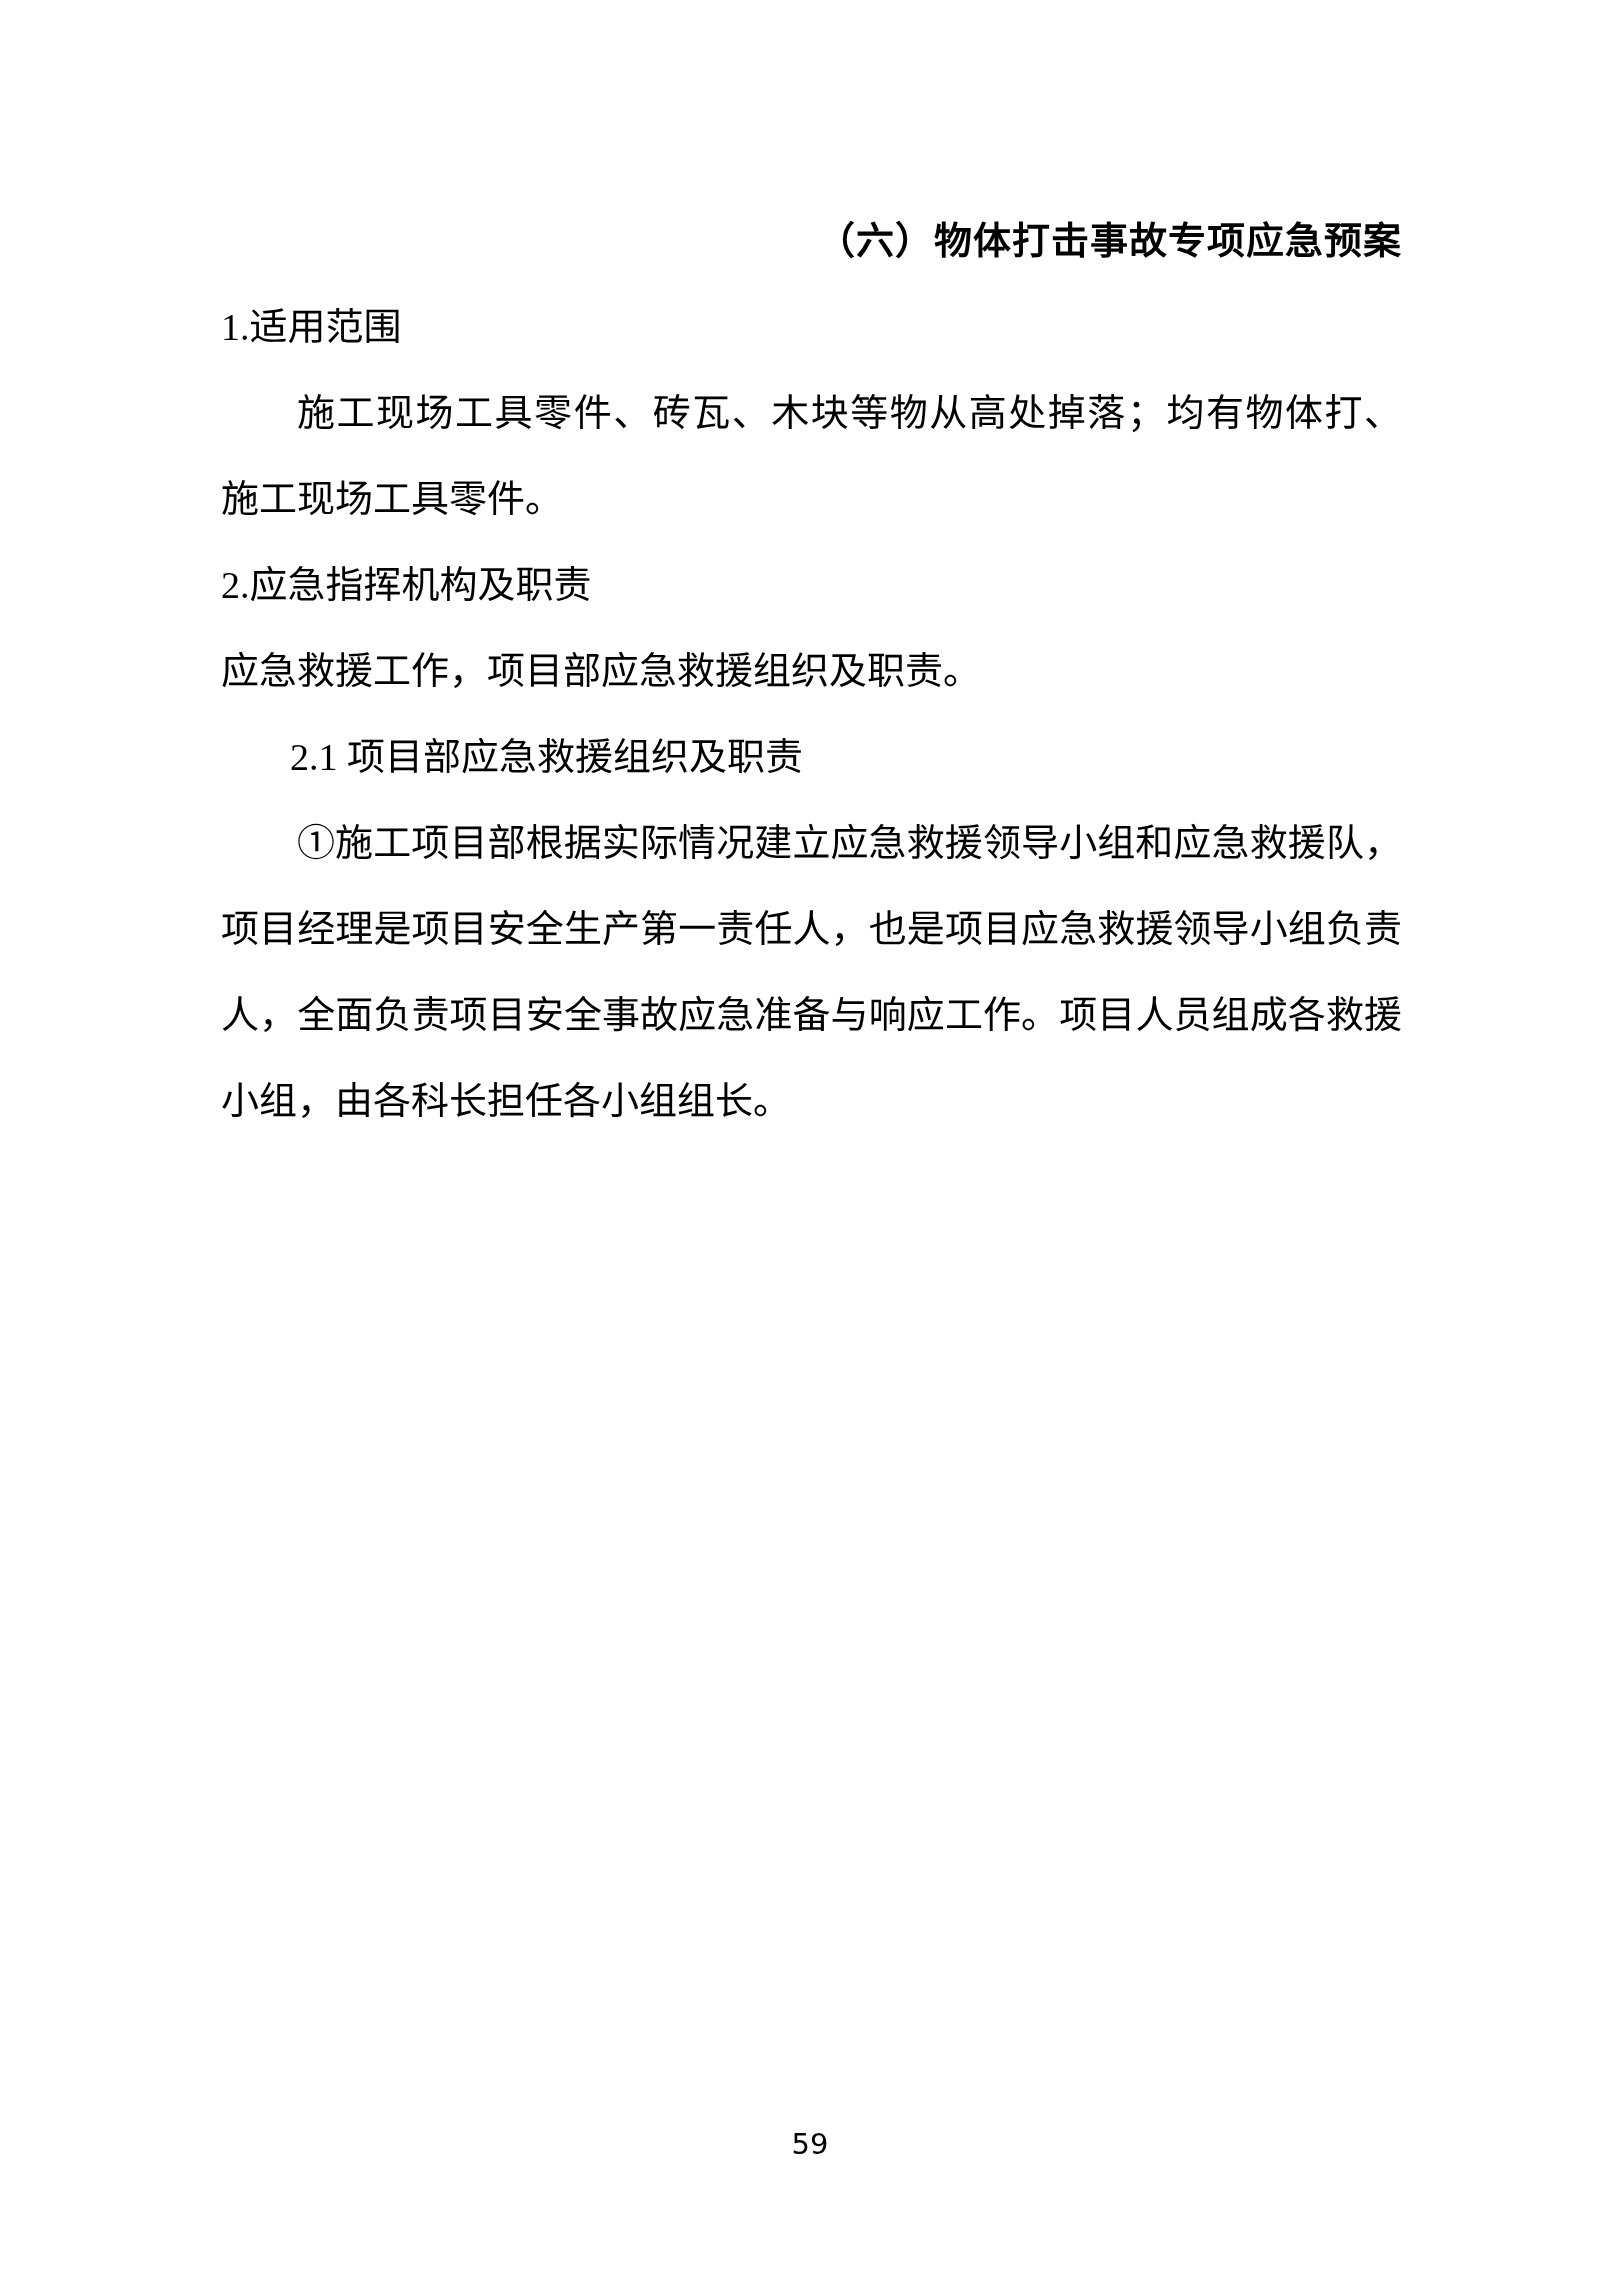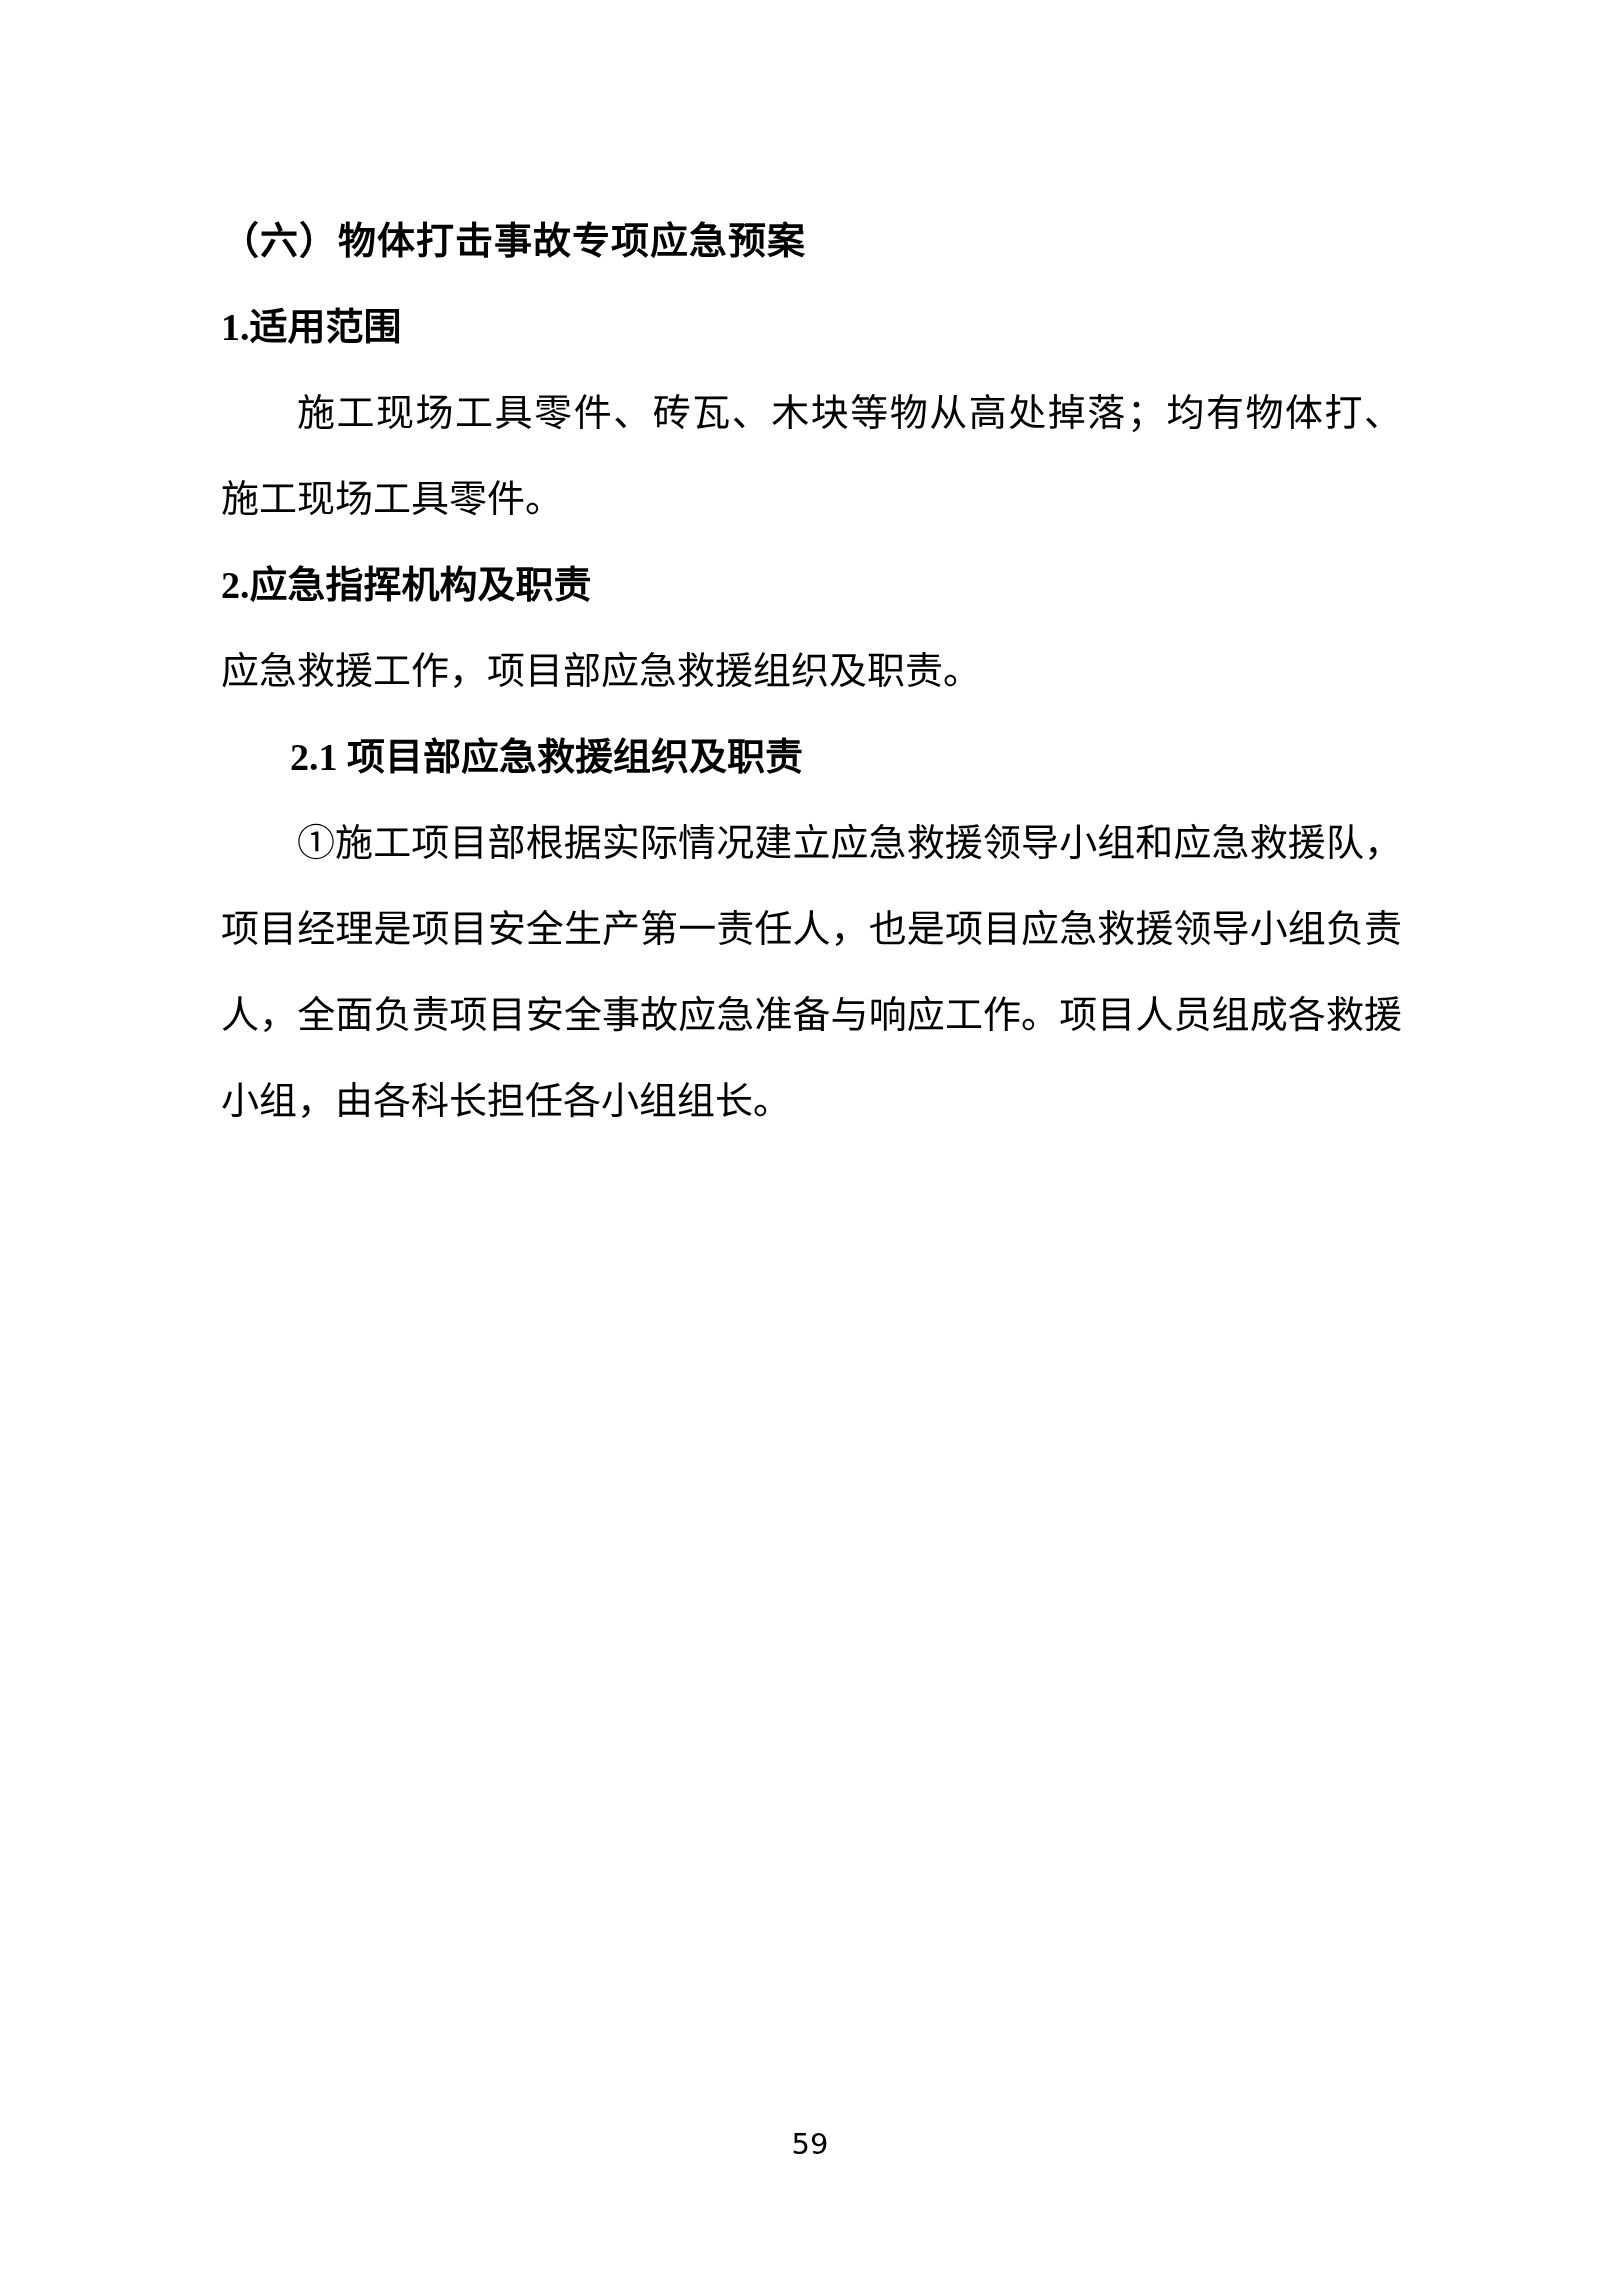--- a/index.html
+++ b/index.html
@@ -35,27 +35,27 @@
     text-justify: inter-character;
   }
   .indent {
     padding-left: 76px;
   }
   .indent-sm {
     padding-left: 69px;
   }
   .doc-title {
     height: 86px;
-    text-align: left;
+    text-align: right;
     font-weight: bold;
     letter-spacing: 1px;
   }
   .heading {
     height: 86px;
-    font-weight: bold;
+    font-weight: normal;
   }
   .page-number {
     position: absolute;
     left: 0;
     width: 100%;
     top: 2125px;
     height: 39px;
     text-align: center;
     font-family: "DejaVu Sans", "Liberation Sans", sans-serif;
     font-size: 29px;

